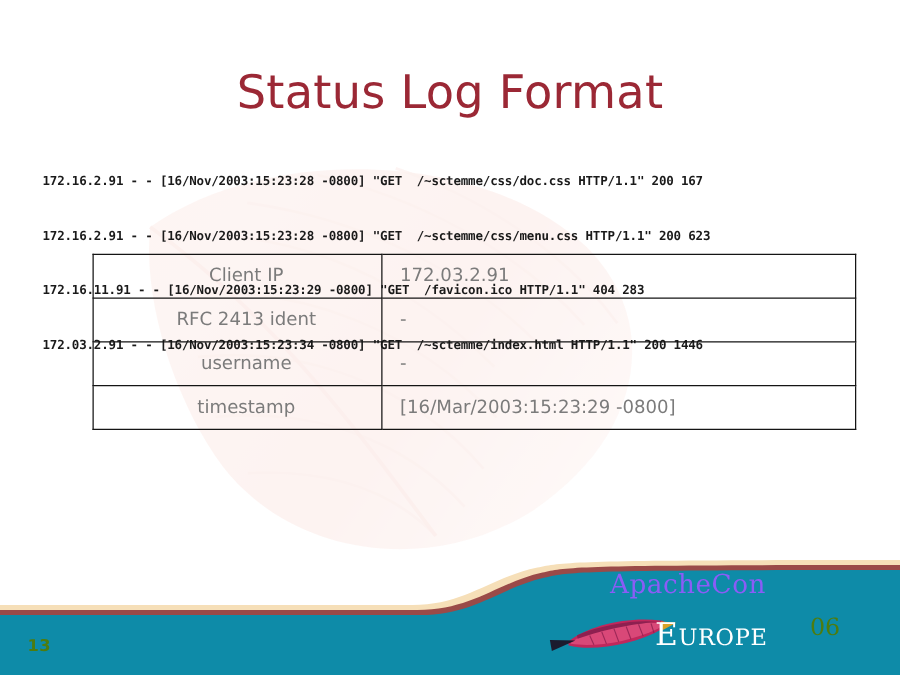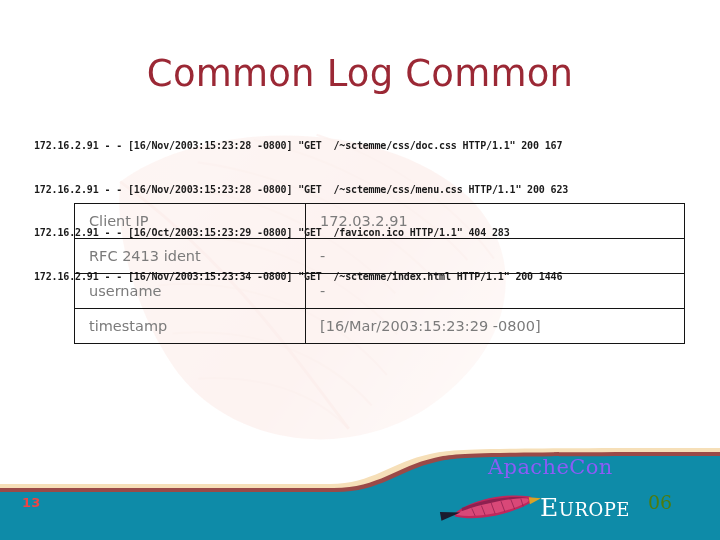--- a/index.html
+++ b/index.html
@@ -79,42 +79,42 @@
     height: 34px;
     padding: 0 0 0 14px;
     font-family: "DejaVu Sans", sans-serif;
     font-size: 14.5px;
     color: #7b7b7b;
     vertical-align: middle;
     background: transparent;
     white-space: nowrap;
     overflow: hidden;
   }
-  #fields-table td.field-name { width: 216px; }
+  #fields-table td.field-name { width: 216px; text-align: center; }
   #fields-table td.field-value { width: 364px; }
 
   
   #footer {
     position: absolute;
     left: 0;
     top: 440px;
     width: 720px;
     height: 100px;
     overflow: hidden;
   }
   #footer svg { display: block; }
 
   #page-number {
     position: absolute;
     left: 22px;
-    top: 495px;
+    top: 510px;
     font-family: "DejaVu Sans", sans-serif;
     font-size: 13px;
     font-weight: bold;
-    color: #ef4444;
+    color: #4d7c0f;
     letter-spacing: 0.3px;
   }
 
   
   #logo {
     position: absolute;
     left: 430px;
     top: 455px;
     width: 290px;
     height: 85px;
@@ -125,21 +125,21 @@
     top: 0;
     font-family: "DejaVu Serif", serif;
     font-size: 21px;
     font-weight: 400;
     color: #8b5cf6;
     letter-spacing: 0.4px;
     white-space: nowrap;
   }
   #logo-europe {
     position: absolute;
-    left: 110px;
+    left: 94px;
     top: 38px;
     font-family: "DejaVu Serif", serif;
     font-size: 25px;
     font-weight: 400;
     color: #ffffff;
     font-variant: small-caps;
     letter-spacing: 0.5px;
     white-space: nowrap;
   }
   #logo-year {
@@ -182,27 +182,27 @@
         <path d="M74 200 C 150 212, 215 252, 250 318"></path>
         <path d="M88 250 C 150 262, 196 290, 222 335"></path>
         <path d="M140 40 C 215 70, 290 125, 338 205"></path>
         <path d="M200 32 C 272 68, 340 128, 378 200"></path>
         <path d="M262 42 C 322 80, 378 140, 404 205"></path>
       </g>
       <path d="M60 40 C 140 135, 180 235, 222 335" stroke="#e8998a" stroke-width="3" fill="none" opacity="0.7"></path>
     </g>
   </svg>
 
-  <div id="title">Common Log Common</div>
+  <div id="title">Status Log Format</div>
 
   <div id="logblock">
     <span class="logline">172.16.2.91 - - [16/Nov/2003:15:23:28 -0800] "GET  /~sctemme/css/doc.css HTTP/1.1" 200 167</span>
     <span class="logline">172.16.2.91 - - [16/Nov/2003:15:23:28 -0800] "GET  /~sctemme/css/menu.css HTTP/1.1" 200 623</span>
-    <span class="logline">172.16.2.91 - - [16/Oct/2003:15:23:29 -0800] "GET  /favicon.ico HTTP/1.1" 404 283</span>
-    <span class="logline">172.16.2.91 - - [16/Nov/2003:15:23:34 -0800] "GET  /~sctemme/index.html HTTP/1.1" 200 1446</span>
+    <span class="logline">172.16.11.91 - - [16/Nov/2003:15:23:29 -0800] "GET  /favicon.ico HTTP/1.1" 404 283</span>
+    <span class="logline">172.03.2.91 - - [16/Nov/2003:15:23:34 -0800] "GET  /~sctemme/index.html HTTP/1.1" 200 1446</span>
   </div>
 
   <table id="fields-table">
     <tbody>
       <tr>
         <td class="field-name">Client IP</td>
         <td class="field-value">172.03.2.91</td>
       </tr>
       <tr>
         <td class="field-name">RFC 2413 ident</td>

